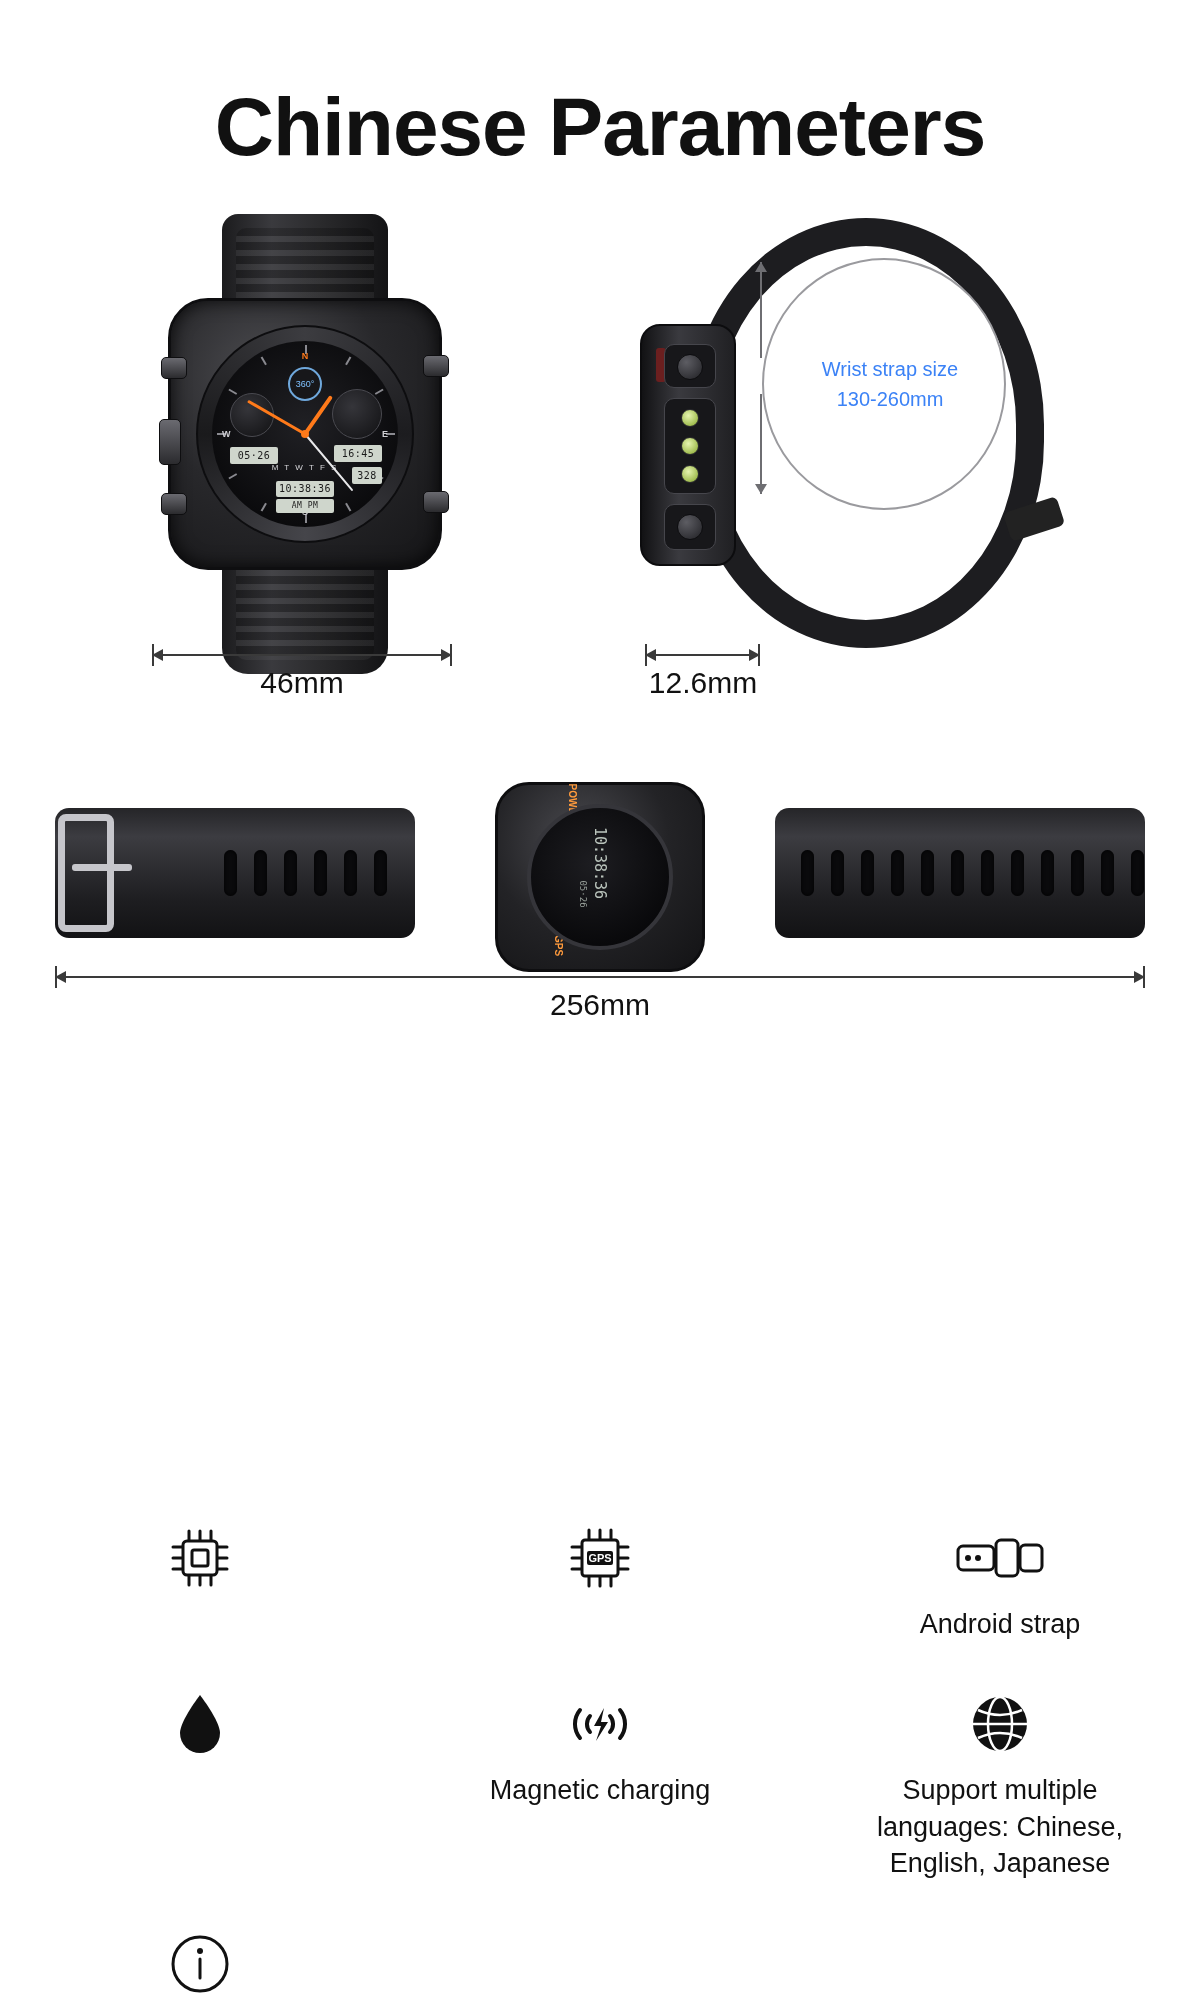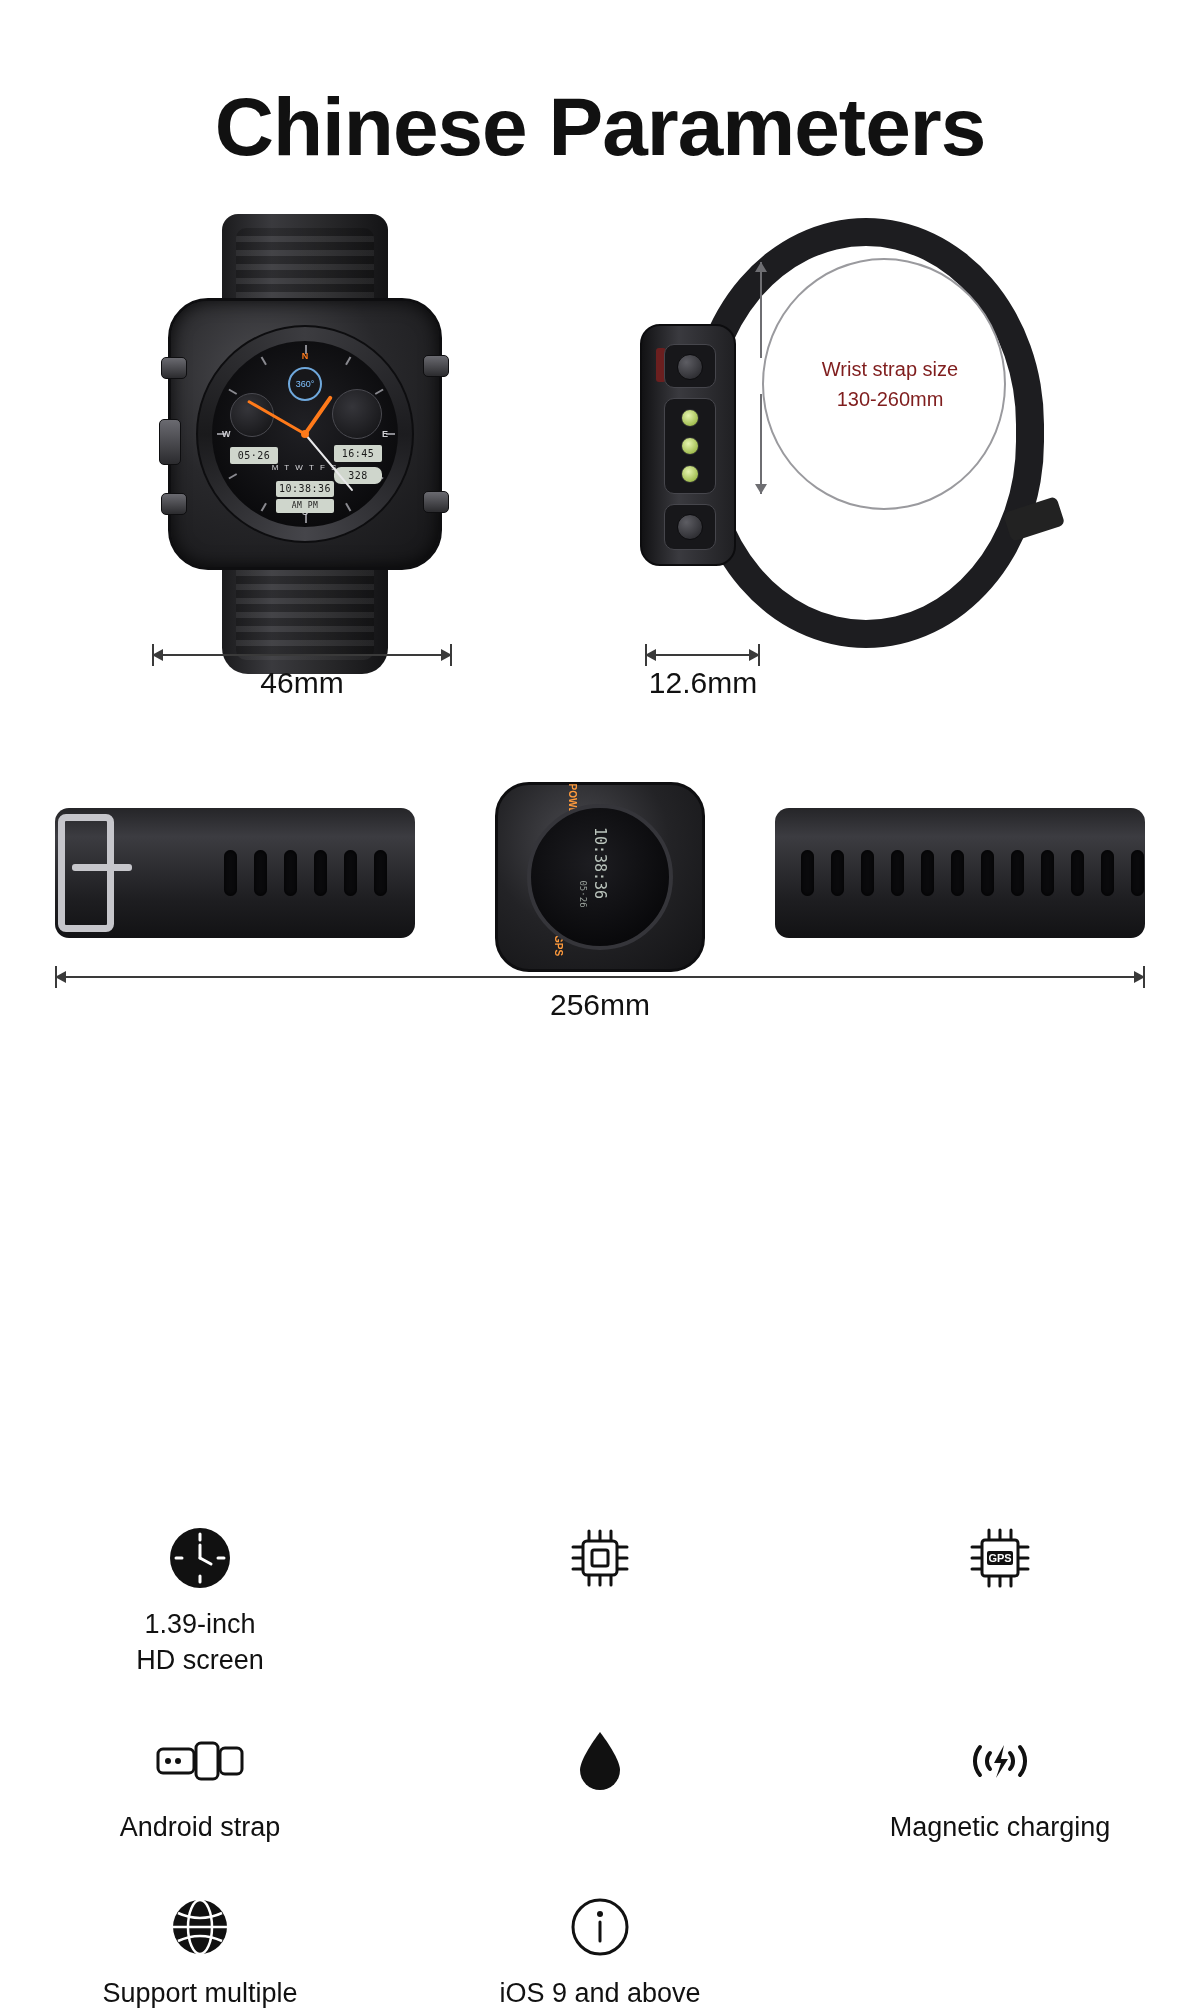--- a/index.html
+++ b/index.html
@@ -98,21 +98,21 @@
     background:#17171a; border:2px solid #6fa8dc; color:#7fc1ff;
     font-size:9px; line-height:30px; text-align:center;
   }
   .lcd {
     position:absolute; background:#cfd6cc; color:#1a1a1a;
     font-family:"DejaVu Sans Mono", monospace; font-size:10px;
     text-align:center; border-radius:2px; letter-spacing:0.5px;
   }
   .lcd.l1 { left:18px; top:106px; width:48px; height:17px; line-height:17px;}
   .lcd.l2 { right:16px; top:104px; width:48px; height:17px; line-height:17px;}
-  .lcd.l3 { right:16px; top:126px; width:48px; height:17px; line-height:17px;border-radius:7px;}
+  .lcd.l3 { right:16px; top:126px; width:30px; height:17px; line-height:17px;}
   .lcd.l4 { left:50%; transform:translateX(-50%); top:140px; width:58px; height:16px; line-height:16px;}
   .lcd.l5 { left:50%; transform:translateX(-50%); top:158px; width:58px; height:14px; line-height:14px; font-size:8px;}
   .weekdays {
     position:absolute; left:50%; transform:translateX(-50%); top:122px;
     color:#d8d8dc; font-size:8px; letter-spacing:2px;
   }
   .hand {
     position:absolute; left:50%; top:50%; background:#ff7a1a;
     transform-origin: 50% 100%; border-radius:2px;
   }
@@ -175,21 +175,21 @@
     width:26px; height:26px; border-radius:50%;
     background: radial-gradient(circle at 35% 30%, #5d5d63, #202024); border:1px solid #0d0d0f; top:9px;}
   .side-strip { position:absolute; left:14px; top:22px; width:10px; height:34px;
     background:#6b1f1f; border-radius:3px;}
   .wrist-ellipse {
     position:absolute; left:122px; top:54px; width:244px; height:252px;
     border:2px solid #9a9a9e; border-radius:50%;
   }
   .wrist-text {
     position:absolute; left:150px; top:150px; width:200px;
-    text-align:center; font-size:20px; color:#7f1d1d; line-height:1.5;
+    text-align:center; font-size:20px; color:#3b82f6; line-height:1.5;
   }
   .arrow-up {
     position:absolute; left:120px; top:58px; width:2px; height:96px; background:#6e6e72;
   }
   .arrow-up::before{
     content:""; position:absolute; left:-5px; top:0; width:0;height:0;
     border-left:6px solid transparent; border-right:6px solid transparent; border-bottom:10px solid #6e6e72;
   }
   .arrow-dn {
     position:absolute; left:120px; top:190px; width:2px; height:100px; background:#6e6e72;
@@ -422,37 +422,20 @@
       <div class="dim-cap-l" style="left:0;"></div>
       <div class="dim-cap-r" style="right:0;"></div>
       <div class="dim-arrow-l"></div>
       <div class="dim-arrow-r"></div>
       <div class="dim-label">256mm</div>
     </div>
   </div>
 
   <div class="specs">
 
-    <div class="spec">
-      <div class="spec-icon">
-        <svg width="74" height="74" viewBox="0 0 74 74">
-          <circle cx="37" cy="37" r="30" fill="#111"></circle>
-          <g stroke="#fff" stroke-width="3" stroke-linecap="round">
-            <line x1="37" y1="13" x2="37" y2="19"></line>
-            <line x1="37" y1="55" x2="37" y2="61"></line>
-            <line x1="13" y1="37" x2="19" y2="37"></line>
-            <line x1="55" y1="37" x2="61" y2="37"></line>
-            <line x1="37" y1="37" x2="37" y2="24"></line>
-            <line x1="37" y1="37" x2="48" y2="43"></line>
-          </g>
-        </svg>
-      </div>
-      <div class="spec-label">1.39-inch
-HD screen</div>
-    </div>
 
     <div class="spec">
       <div class="spec-icon">
         <svg width="70" height="70" viewBox="0 0 70 70">
           <rect x="18" y="18" width="34" height="34" rx="4" fill="none" stroke="#111" stroke-width="3"></rect>
           <rect x="27" y="27" width="16" height="16" rx="2" fill="none" stroke="#111" stroke-width="3"></rect>
           <g stroke="#111" stroke-width="3" stroke-linecap="round">
             <line x1="24" y1="8" x2="24" y2="17"></line>
               <line x1="35" y1="8" x2="35" y2="17"></line>
               <line x1="46" y1="8" x2="46" y2="17"></line>

